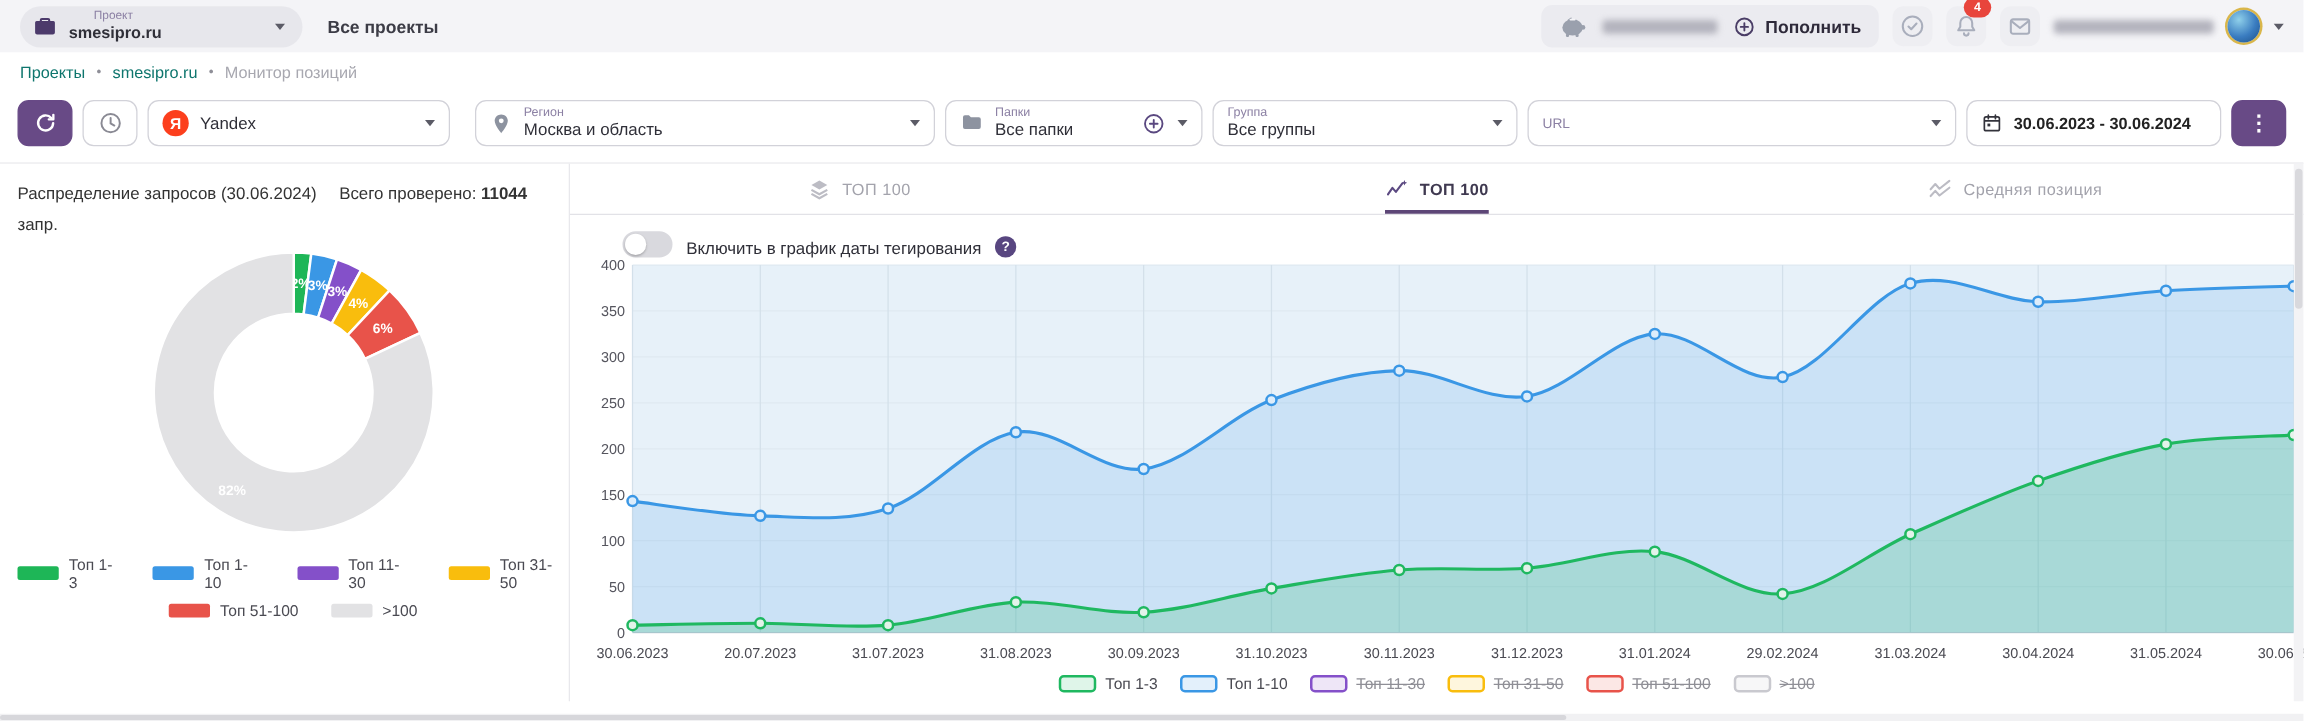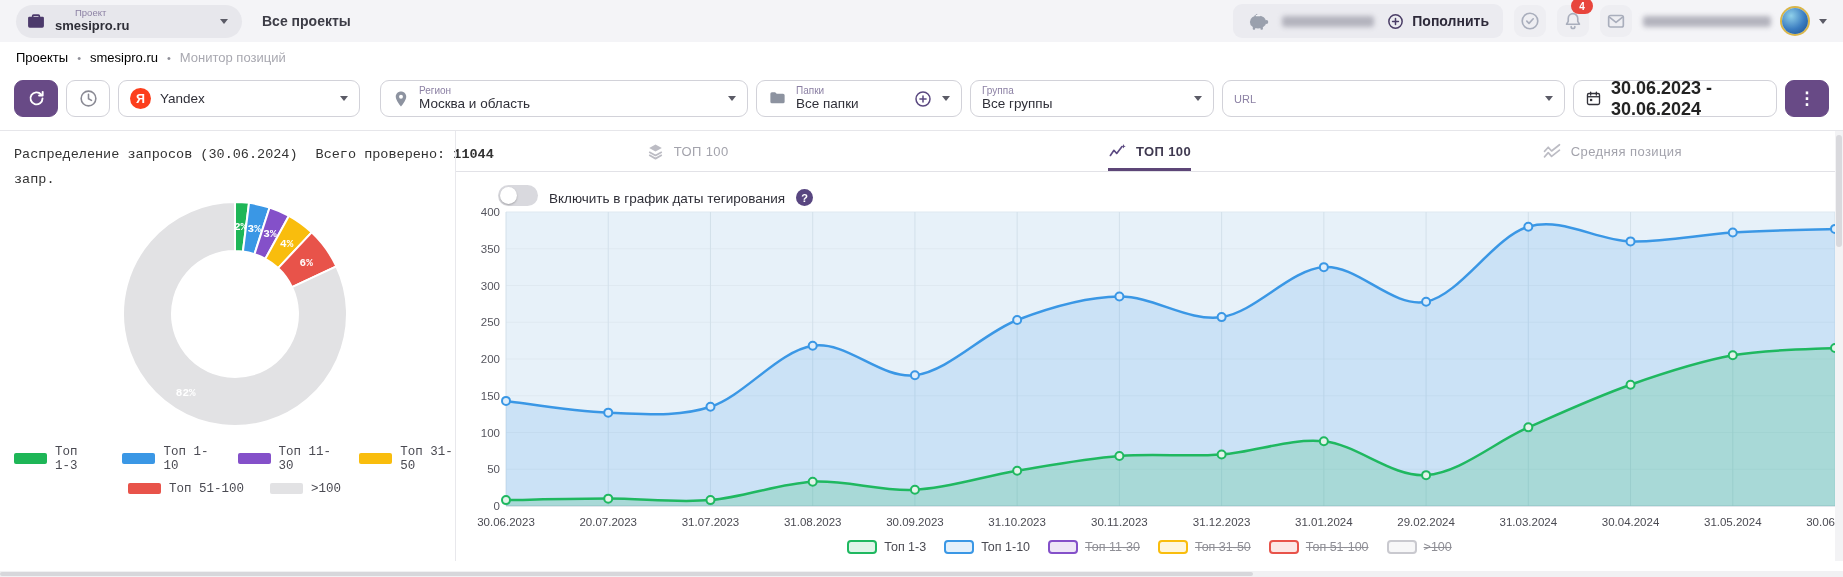--- a/index.html
+++ b/index.html
@@ -24,42 +24,42 @@
   .topup{display:flex;align-items:center;gap:7px;font-size:14px;font-weight:700;color:#2e2a3a;cursor:pointer;}
   .icon-btn{width:32px;height:32px;background:#eeeef2;border-radius:9px;display:flex;align-items:center;
     justify-content:center;position:relative;cursor:pointer;}
   .badge{position:absolute;top:-7px;right:-4px;min-width:16px;height:16px;border-radius:9px;background:#e8453c;
     color:#fff;font-size:10px;font-weight:700;display:flex;align-items:center;justify-content:center;padding:0 3px;}
   .avatar{width:26px;height:26px;border-radius:50%;
     background:radial-gradient(circle at 35% 30%,#8fd0ea,#3a7cc0 55%,#1c4e85);
     box-shadow:0 0 0 2px #d9b64a;}
   
   .breadcrumb{height:31px;display:flex;align-items:center;gap:9px;padding:0 16px;font-size:13px;background:#fff;}
-  .crumb{color:#000000;cursor:pointer;}
+  .crumb{color:#0f766e;cursor:pointer;}
   .crumb.current{color:#a8a8b0;cursor:default;}
   .bullet{color:#8f8f98;font-size:11px;}
   
   .toolbar{display:flex;align-items:center;gap:8px;padding:7px 14px 13px;border-bottom:1px solid #e6e6ea;background:#fff;}
   .ctrl{height:37px;border:1px solid #d2d2d9;border-radius:9px;background:#fff;display:flex;align-items:center;
     gap:9px;padding:0 11px;box-sizing:border-box;cursor:pointer;}
   .btn-purple{background:#684a86;border:1px solid #684a86;width:44px;justify-content:center;}
   .btn-white-icon{width:44px;justify-content:center;}
   .w-yandex{width:242px;}.w-region{width:368px;margin-left:12px;}.w-folders{width:206px;}.w-group{width:244px;}
   .w-url{flex:1;}.w-date{width:204px;}
   .stack{display:flex;flex-direction:column;line-height:1.15;}
   .tiny-label{font-size:10px;color:#8c81a4;}
   .ctrl-value{font-size:13.5px;color:#2f2f38;}
   .url-ph{font-size:11px;color:#8c81a4;}
   .ya{width:21px;height:21px;border-radius:50%;background:#fc3f1d;color:#fff;font-weight:700;font-size:12.5px;
     display:flex;align-items:center;justify-content:center;flex:none;}
-  .date-text{font-size:18px;font-weight:600;color:#222;}
+  .date-text{font-size:13px;font-weight:600;color:#222;}
   .kebab{color:#fff;font-size:17px;font-weight:700;letter-spacing:0;line-height:1;}
   
   .content{display:flex;height:430px;position:relative;background:#fff;}
-  .left-panel{width:455px;box-sizing:border-box;padding:12px 0 0 14px;flex:none;font-family:Liberation Mono, monospace;}
+  .left-panel{width:455px;box-sizing:border-box;padding:12px 0 0 14px;flex:none;}
   .panel-title{font-size:13.5px;color:#333;line-height:1.85;}
   .title-line1{white-space:nowrap;}
   .checked-part{margin-left:18px;}
   .checked-value{font-weight:700;}
   .donut-wrap{width:250px;margin:4px auto 0;}
   .donut-legend{display:flex;flex-direction:column;gap:9px;margin-top:8px;}
   .legend-row{display:flex;justify-content:center;gap:26px;}
   .dlegend-item{display:flex;align-items:center;gap:8px;font-size:12.5px;color:#4a4a52;}
   .dswatch{width:33px;height:11px;border-radius:2px;flex:none;}
   .right-panel{flex:1;border-left:1px solid #e8e8ec;display:flex;flex-direction:column;min-width:0;}

